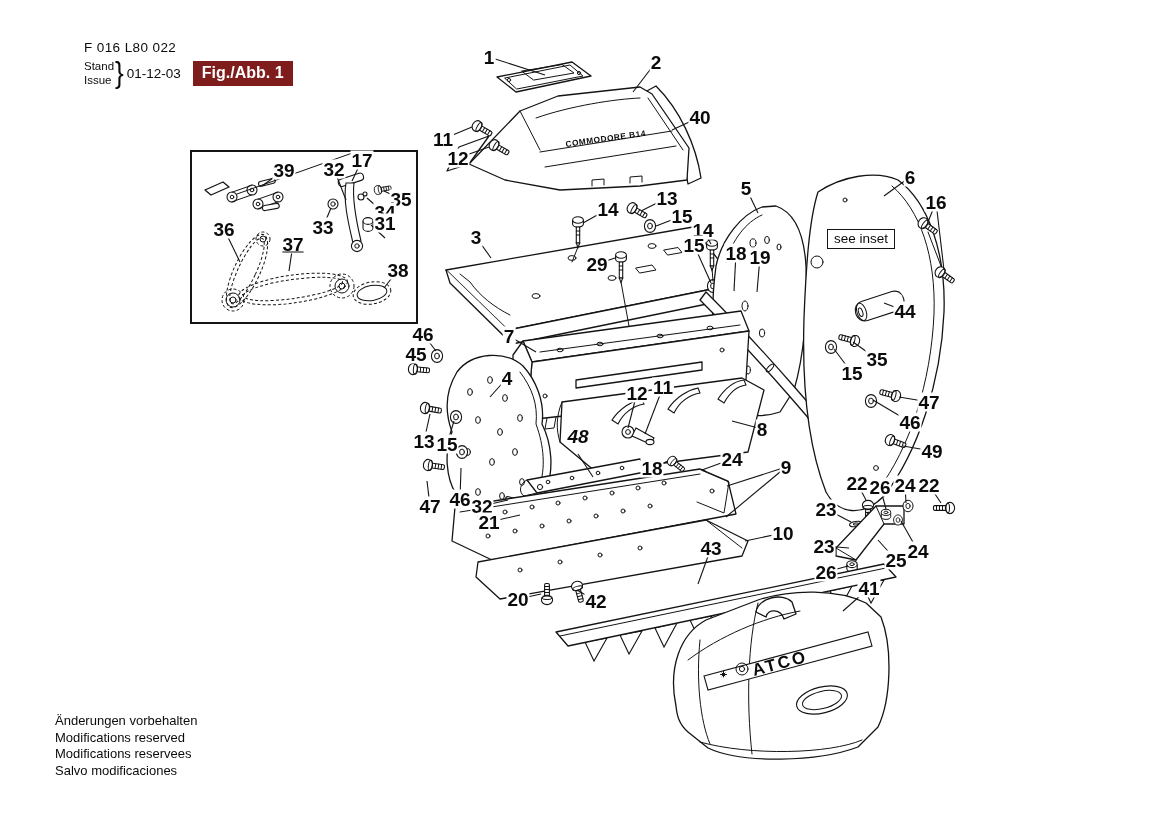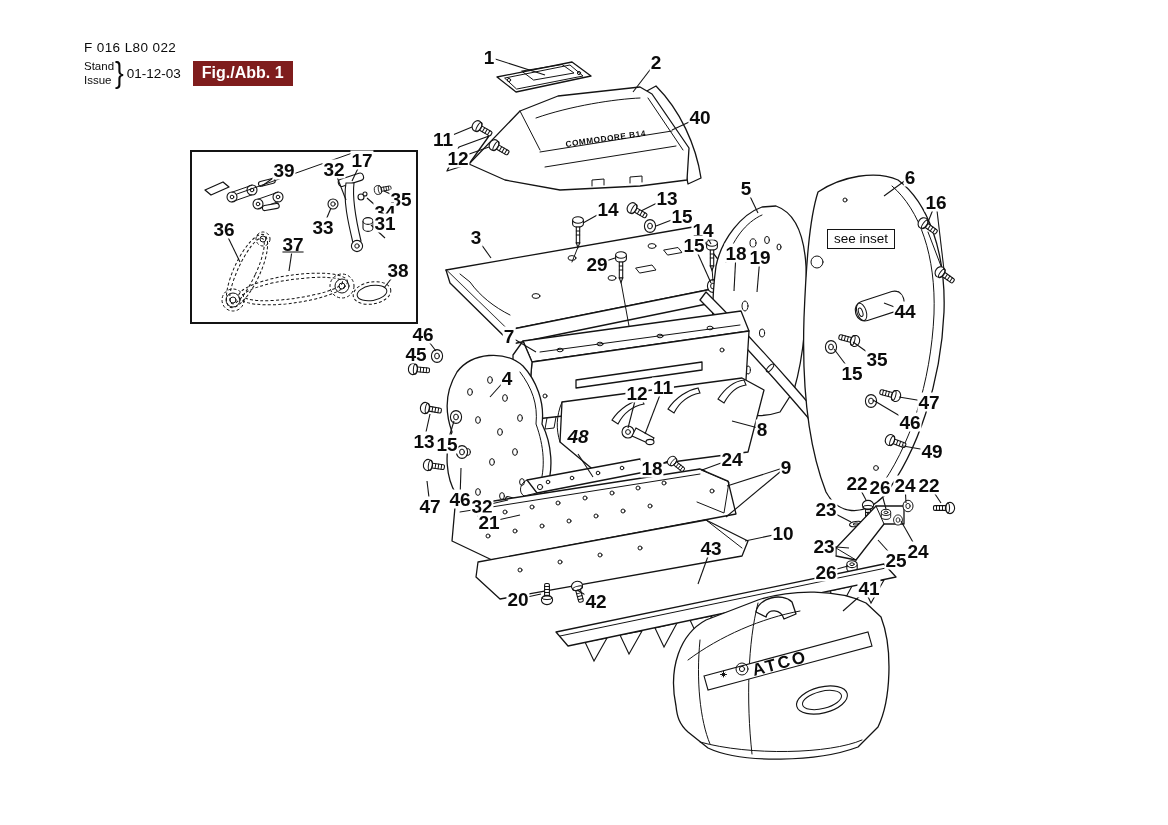--- a/index.html
+++ b/index.html
@@ -419,20 +419,26 @@
       <div class="brace">}</div>
       <div class="date">01-12-03</div>
       <div class="figbox">Fig./Abb. 1</div>
     </div>
   </div>
 
   <div class="inset"></div>
 
   <div class="seeinset">see inset</div>
 
+  <div class="ftr">
+    <div>Änderungen vorbehalten</div>
+    <div>Modifications reserved</div>
+    <div>Modifications reservees</div>
+    <div>Salvo modificaciones</div>
+  </div>
 
   <div class="lbl-layer" id="callout-layer">
       <div class="callout" style="left: 489px; top: 57px;">1</div>
       <div class="callout" style="left: 656px; top: 62px;">2</div>
       <div class="callout" style="left: 700px; top: 117px;">40</div>
       <div class="callout" style="left: 443px; top: 139px;">11</div>
       <div class="callout" style="left: 458px; top: 158px;">12</div>
       <div class="callout" style="left: 362px; top: 160px;">17</div>
       <div class="callout" style="left: 334px; top: 169px; text-align: center;">32</div>
       <div class="callout" style="left: 284px; top: 170px;">39</div>

